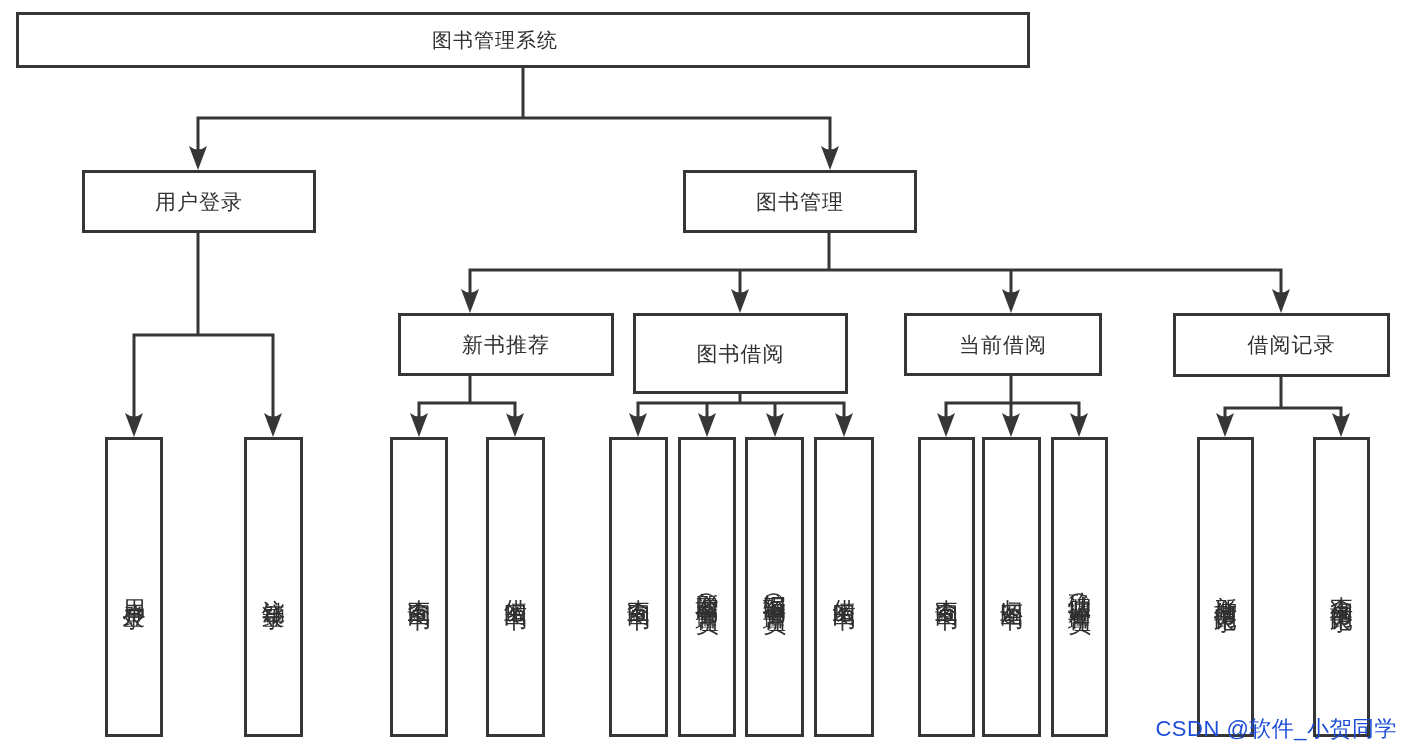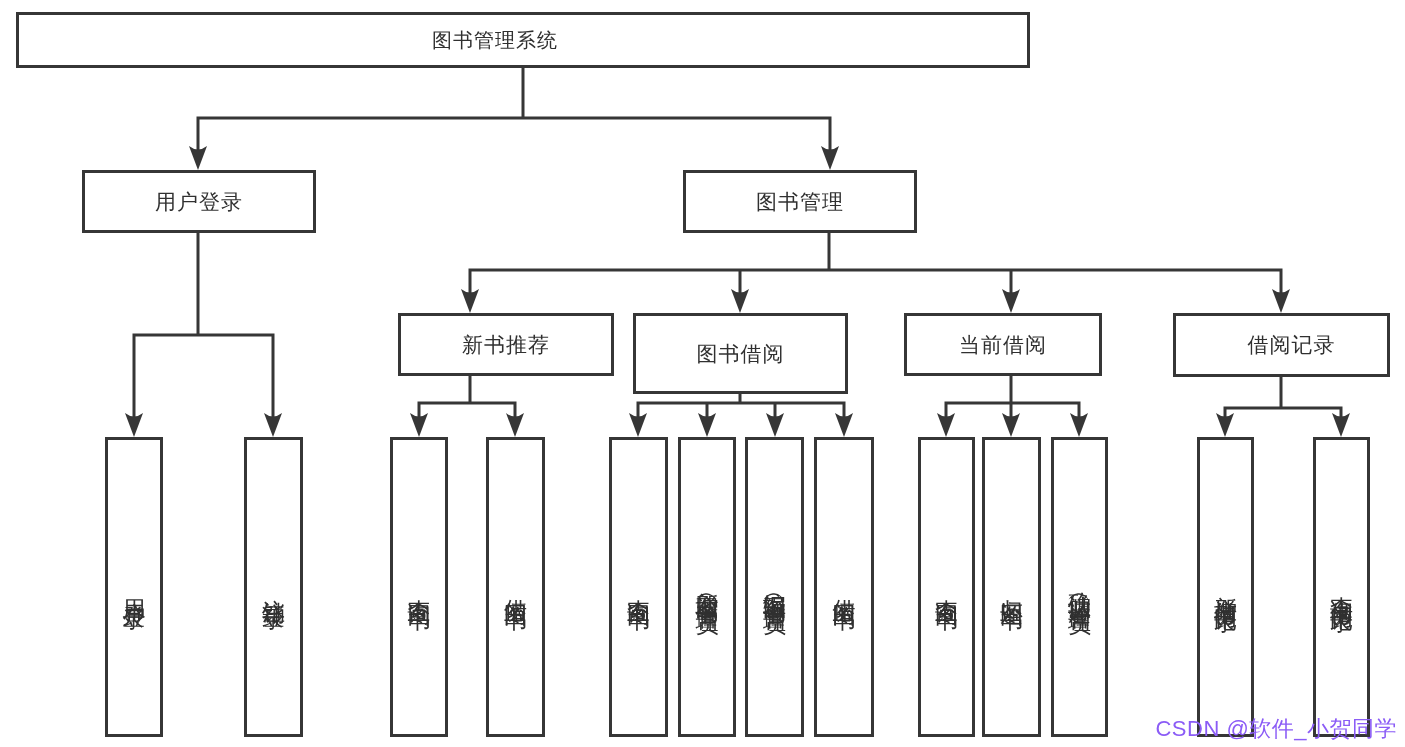--- a/index.html
+++ b/index.html
@@ -46,21 +46,21 @@
     text-orientation: mixed;
     font-size: 23px;
     letter-spacing: 3px;
     line-height: 1;
   }
   .watermark {
     position: absolute;
     right: 8px;
     top: 714px;
     font-size: 22px;
-    color: #8b5cf6;
+    color: #1d4ed8;
     letter-spacing: 0.5px;
     white-space: nowrap;
     z-index: 5;
   }
 </style>
 </head>
 <body>
 
 <div id="canvas">
 

